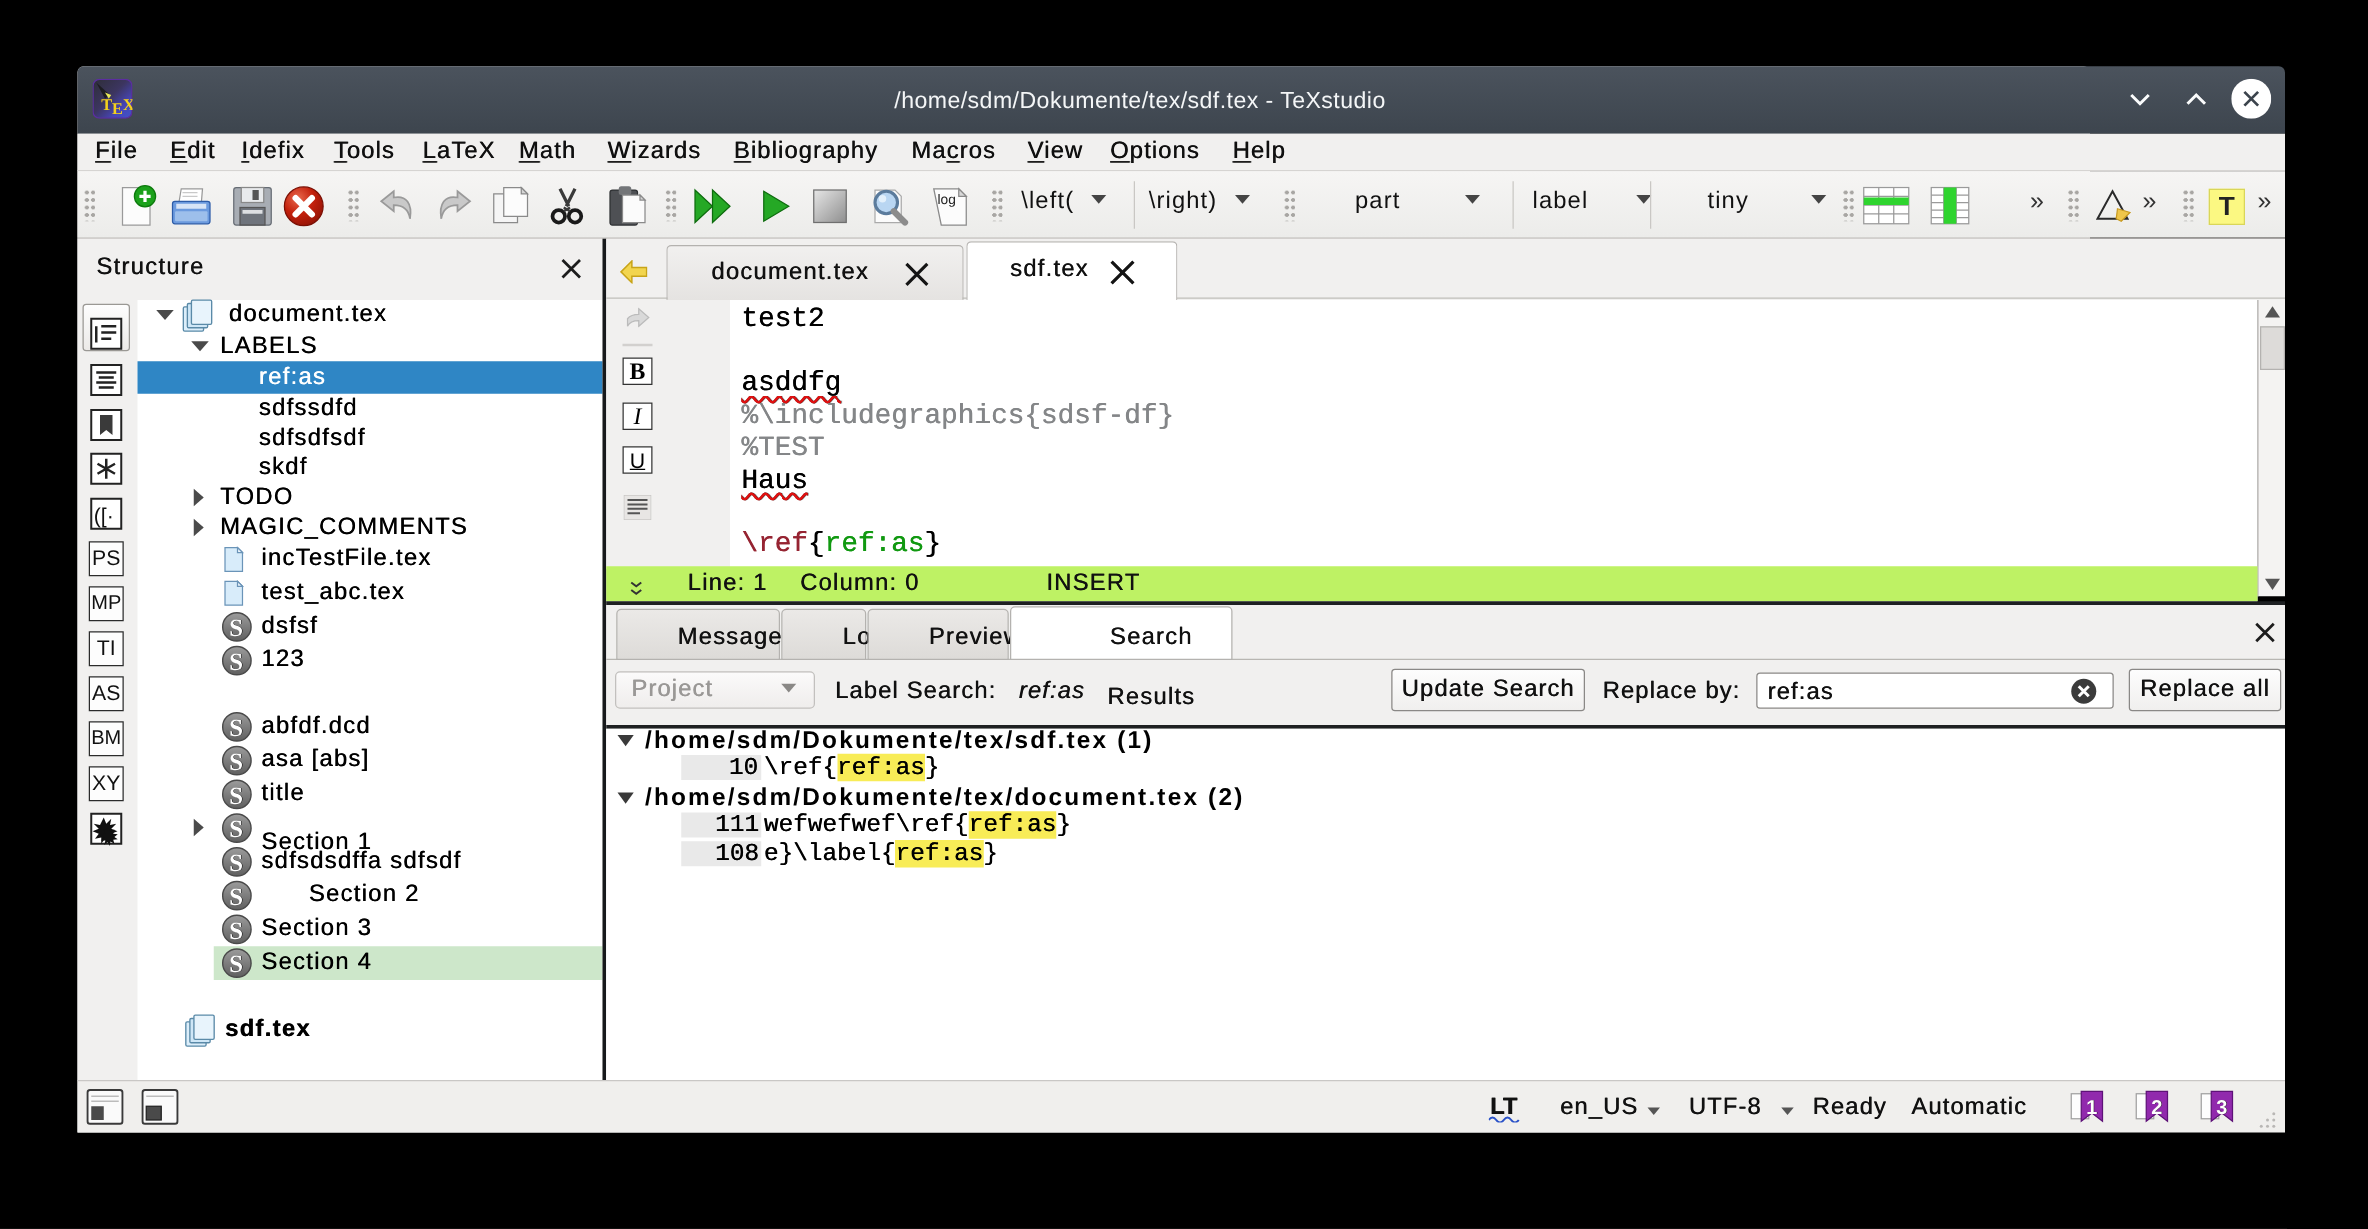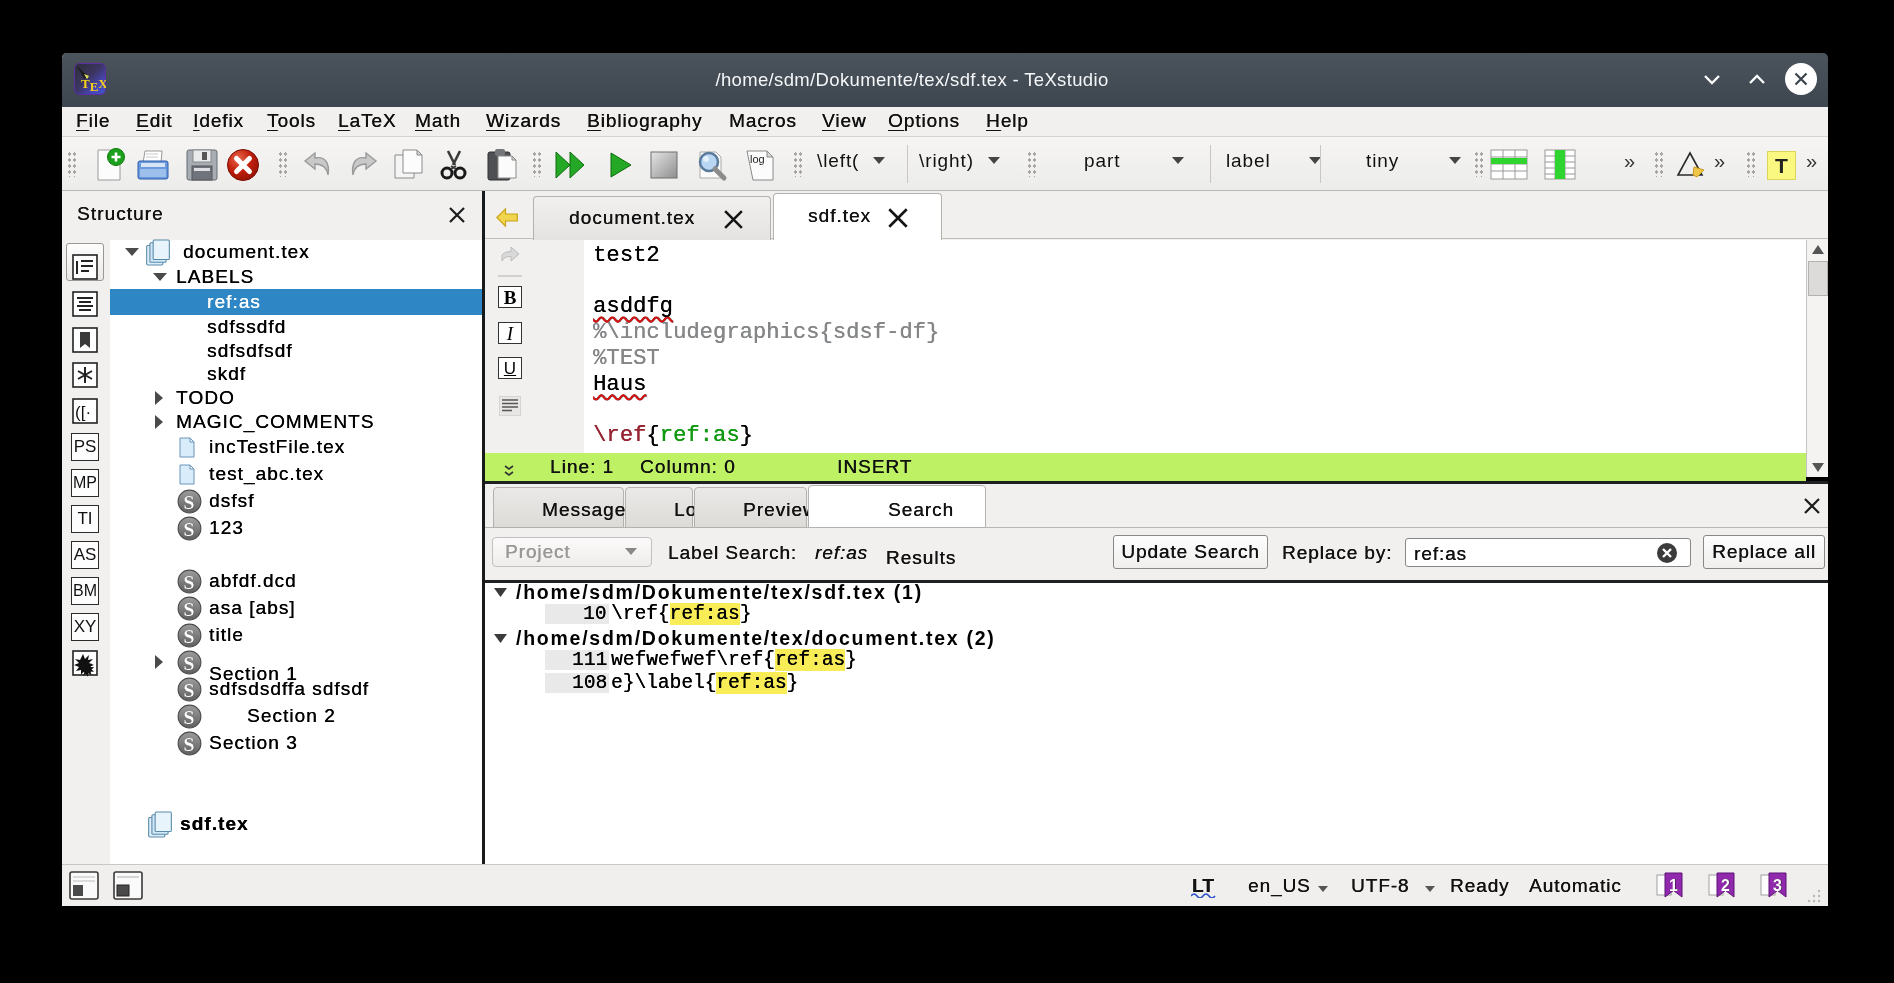--- a/index.html
+++ b/index.html
@@ -372,20 +372,27 @@
           <use href="#gs"></use>
         </svg>
         <div class="abs" style="left:99px;margin-left:38px;">Section 2</div>
       </div>
     <div class="trow" style="top:490px;">
         <svg class="abs" style="left:67px;top:0.5px" width="25" height="25" viewBox="0 0 22 22">
           <use href="#gs"></use>
         </svg>
         <div class="abs" style="left:99px;">Section 3</div>
       </div>
+    <div class="trow" style="top:517px;">
+        <div class="abs" style="left:61px;top:0;width:311px;height:27px;background:#cde7ca;"></div>
+        <svg class="abs" style="left:67px;top:0.5px" width="25" height="25" viewBox="0 0 22 22">
+          <use href="#gs"></use>
+        </svg>
+        <div class="abs" style="left:99px;">Section 4</div>
+      </div>
     <div class="trow" style="top:571px;">
         <svg class="abs" style="left:37px;top:0px" width="26" height="27" viewBox="0 0 23 25">
           <use href="#gstack"></use>
         </svg>
         <div class="abs" style="left:70px;font-weight:bold;">sdf.tex</div>
       </div>
   </div>
   <div id="vsep"></div>
   <div id="tabbar">
     <div class="abs" style="left:0;top:47px;width:1343px;height:1px;background:#c0beba;"></div>

